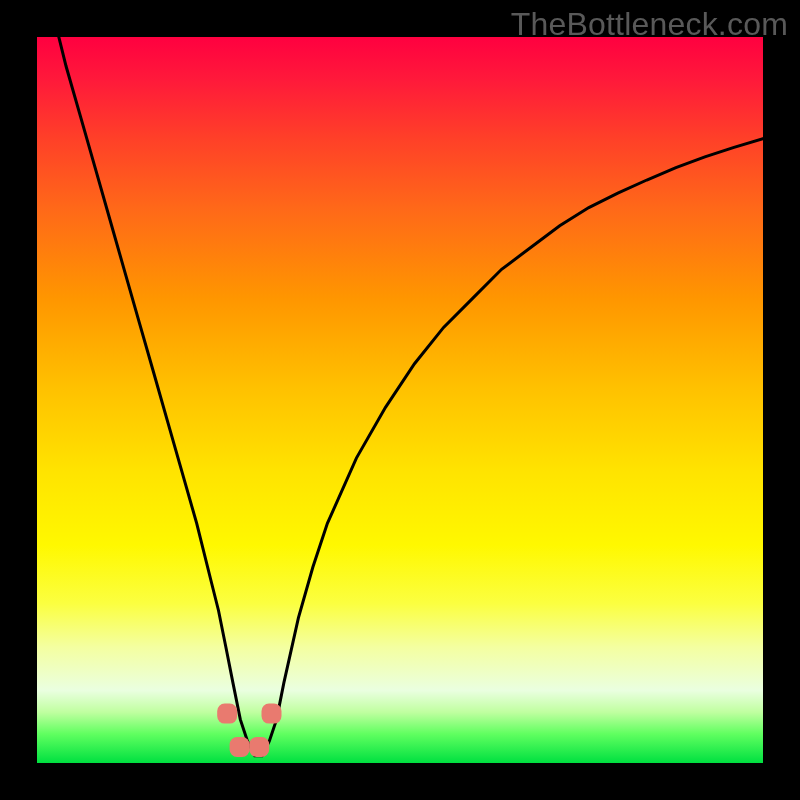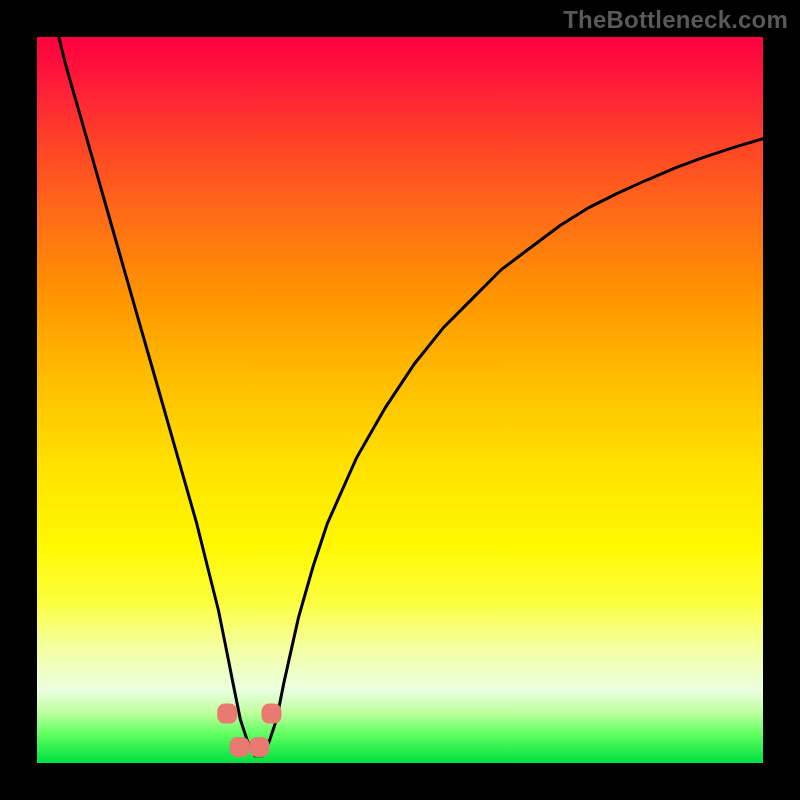--- a/index.html
+++ b/index.html
@@ -62,23 +62,22 @@
     left: 0;
     top: 0;
     width: 100%;
     height: 100%;
   }
   .watermark {
     position: absolute;
     top: 6px;
     right: 12px;
     color: #595959;
-    font-size: 24px;
+    font-size: 32px;
     letter-spacing: 0.2px;
-    font-weight: bold;
   }
 </style>
 </head>
 <body>
 
 <div class="frame">
 
   <div class="plot-area">
 
     <div class="gradient-bg"></div>

